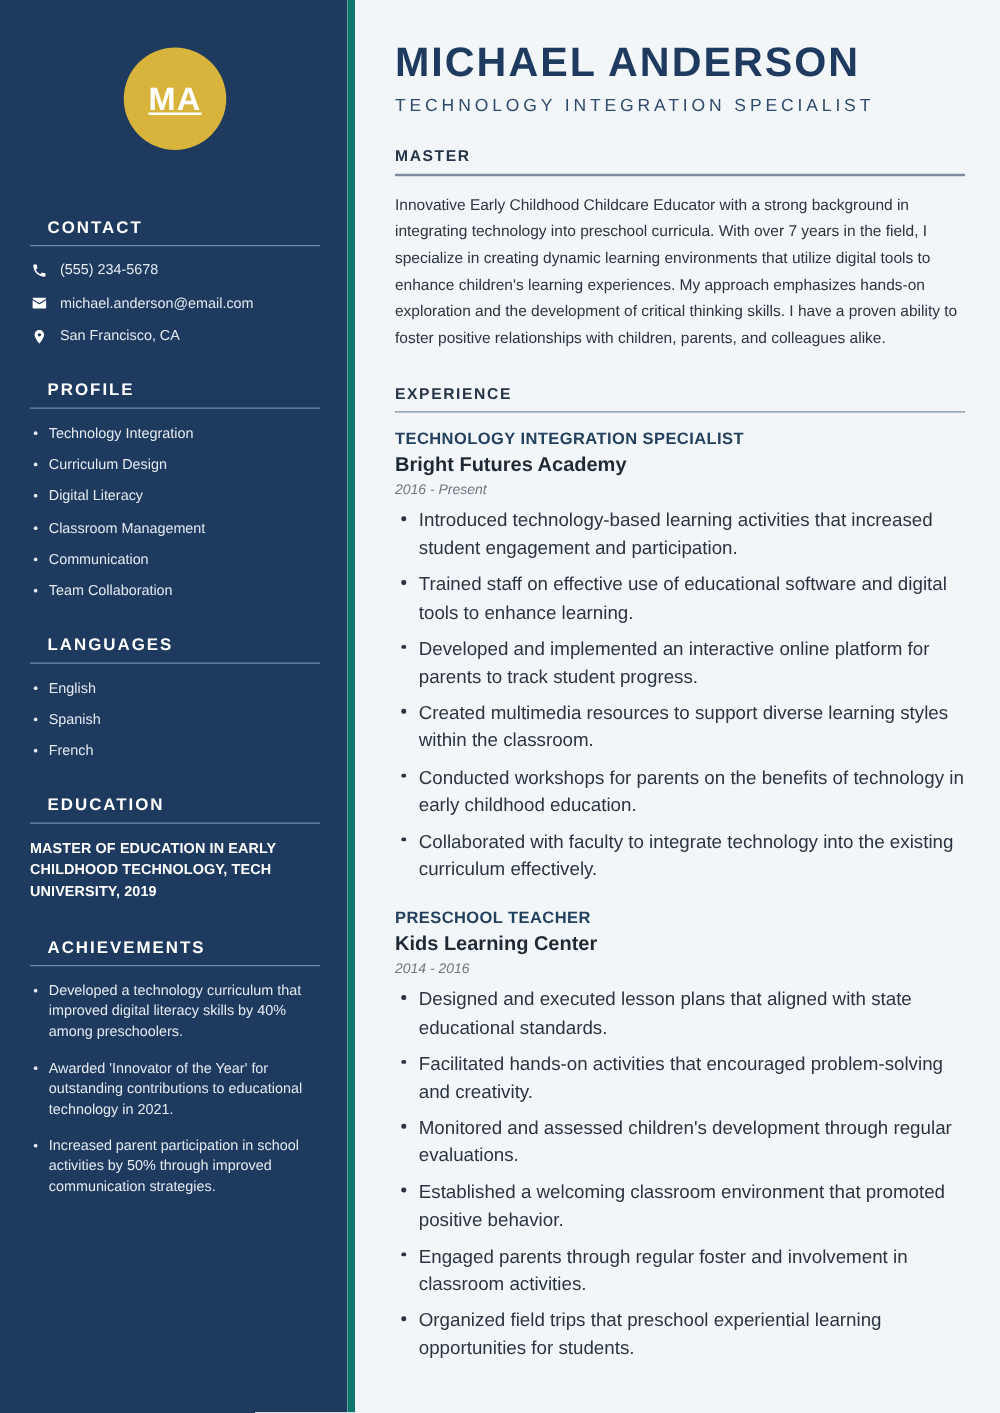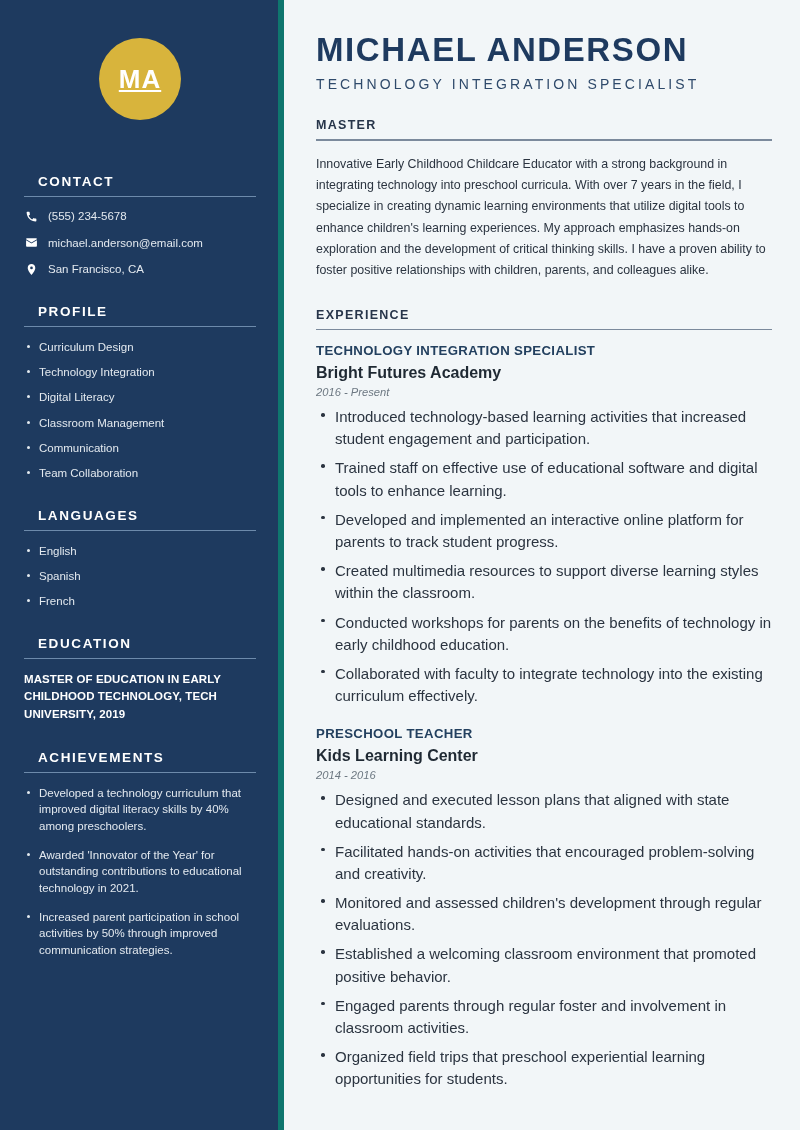--- a/index.html
+++ b/index.html
@@ -250,22 +250,22 @@
             </svg>
         </span>
         <span>San Francisco, CA</span>
       </div>
     </section>
 
     <section class="side-block">
       <div class="side-heading">PROFILE</div>
       <div class="side-rule"></div>
       <ul class="side-list tight">
+        <li>Technology Integration</li>
         <li>Curriculum Design</li>
-        <li>Technology Integration</li>
         <li>Digital Literacy</li>
         <li>Classroom Management</li>
         <li>Communication</li>
         <li>Team Collaboration</li>
       </ul>
     </section>
 
     <section class="side-block">
       <div class="side-heading">LANGUAGES</div>
       <div class="side-rule"></div>

